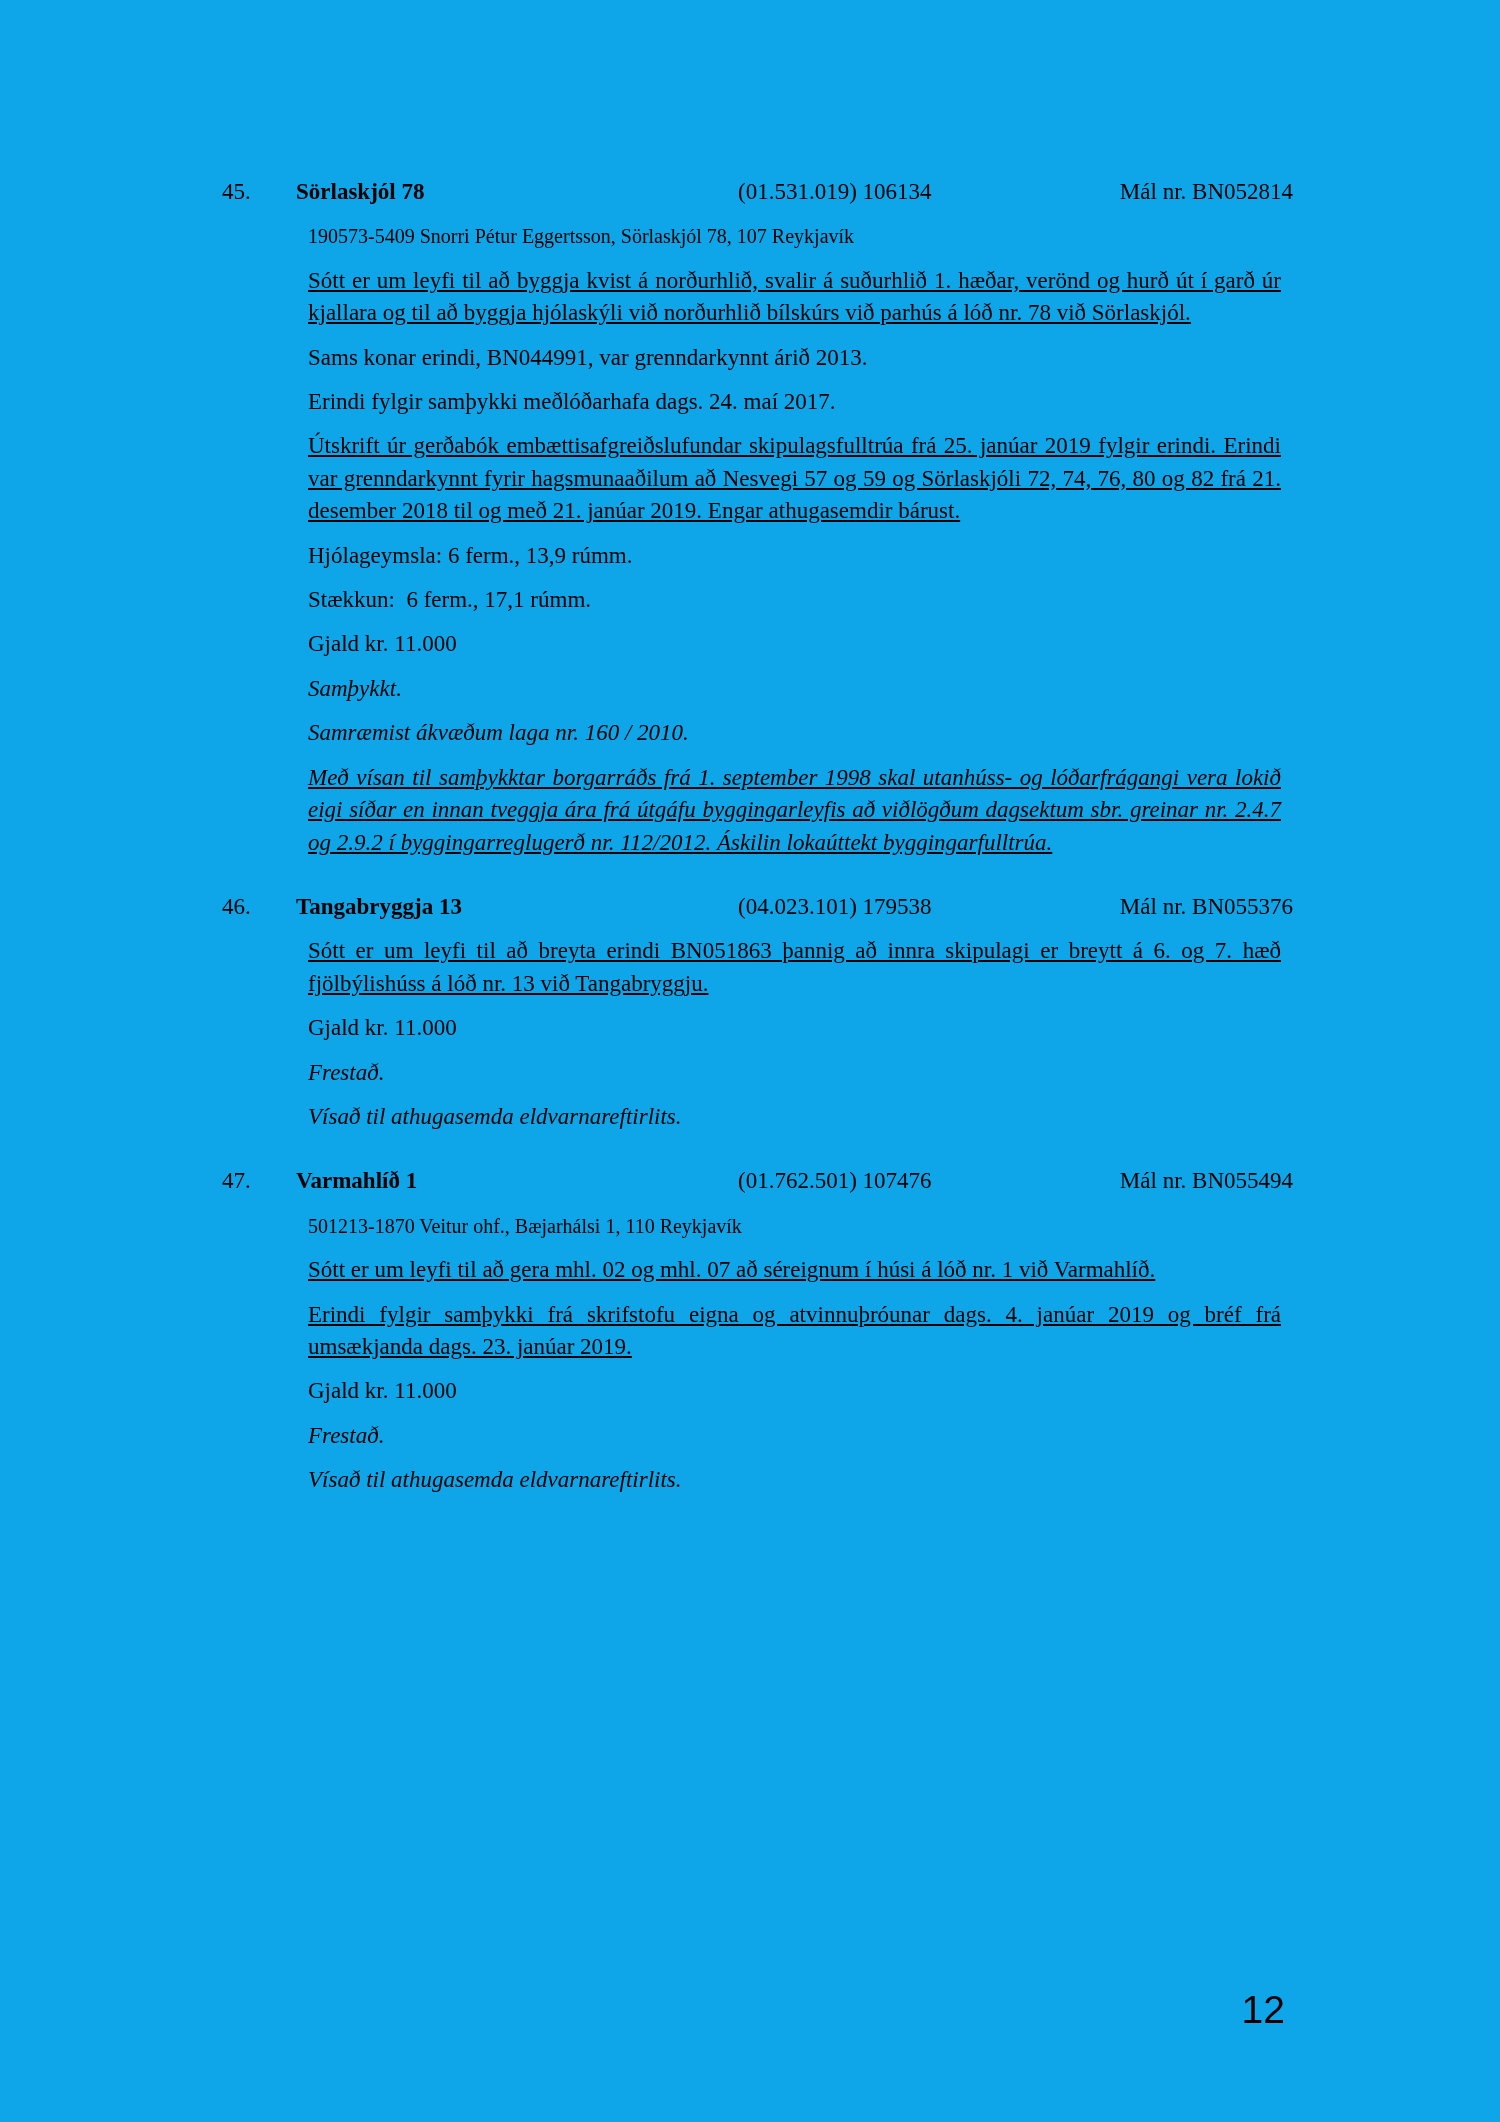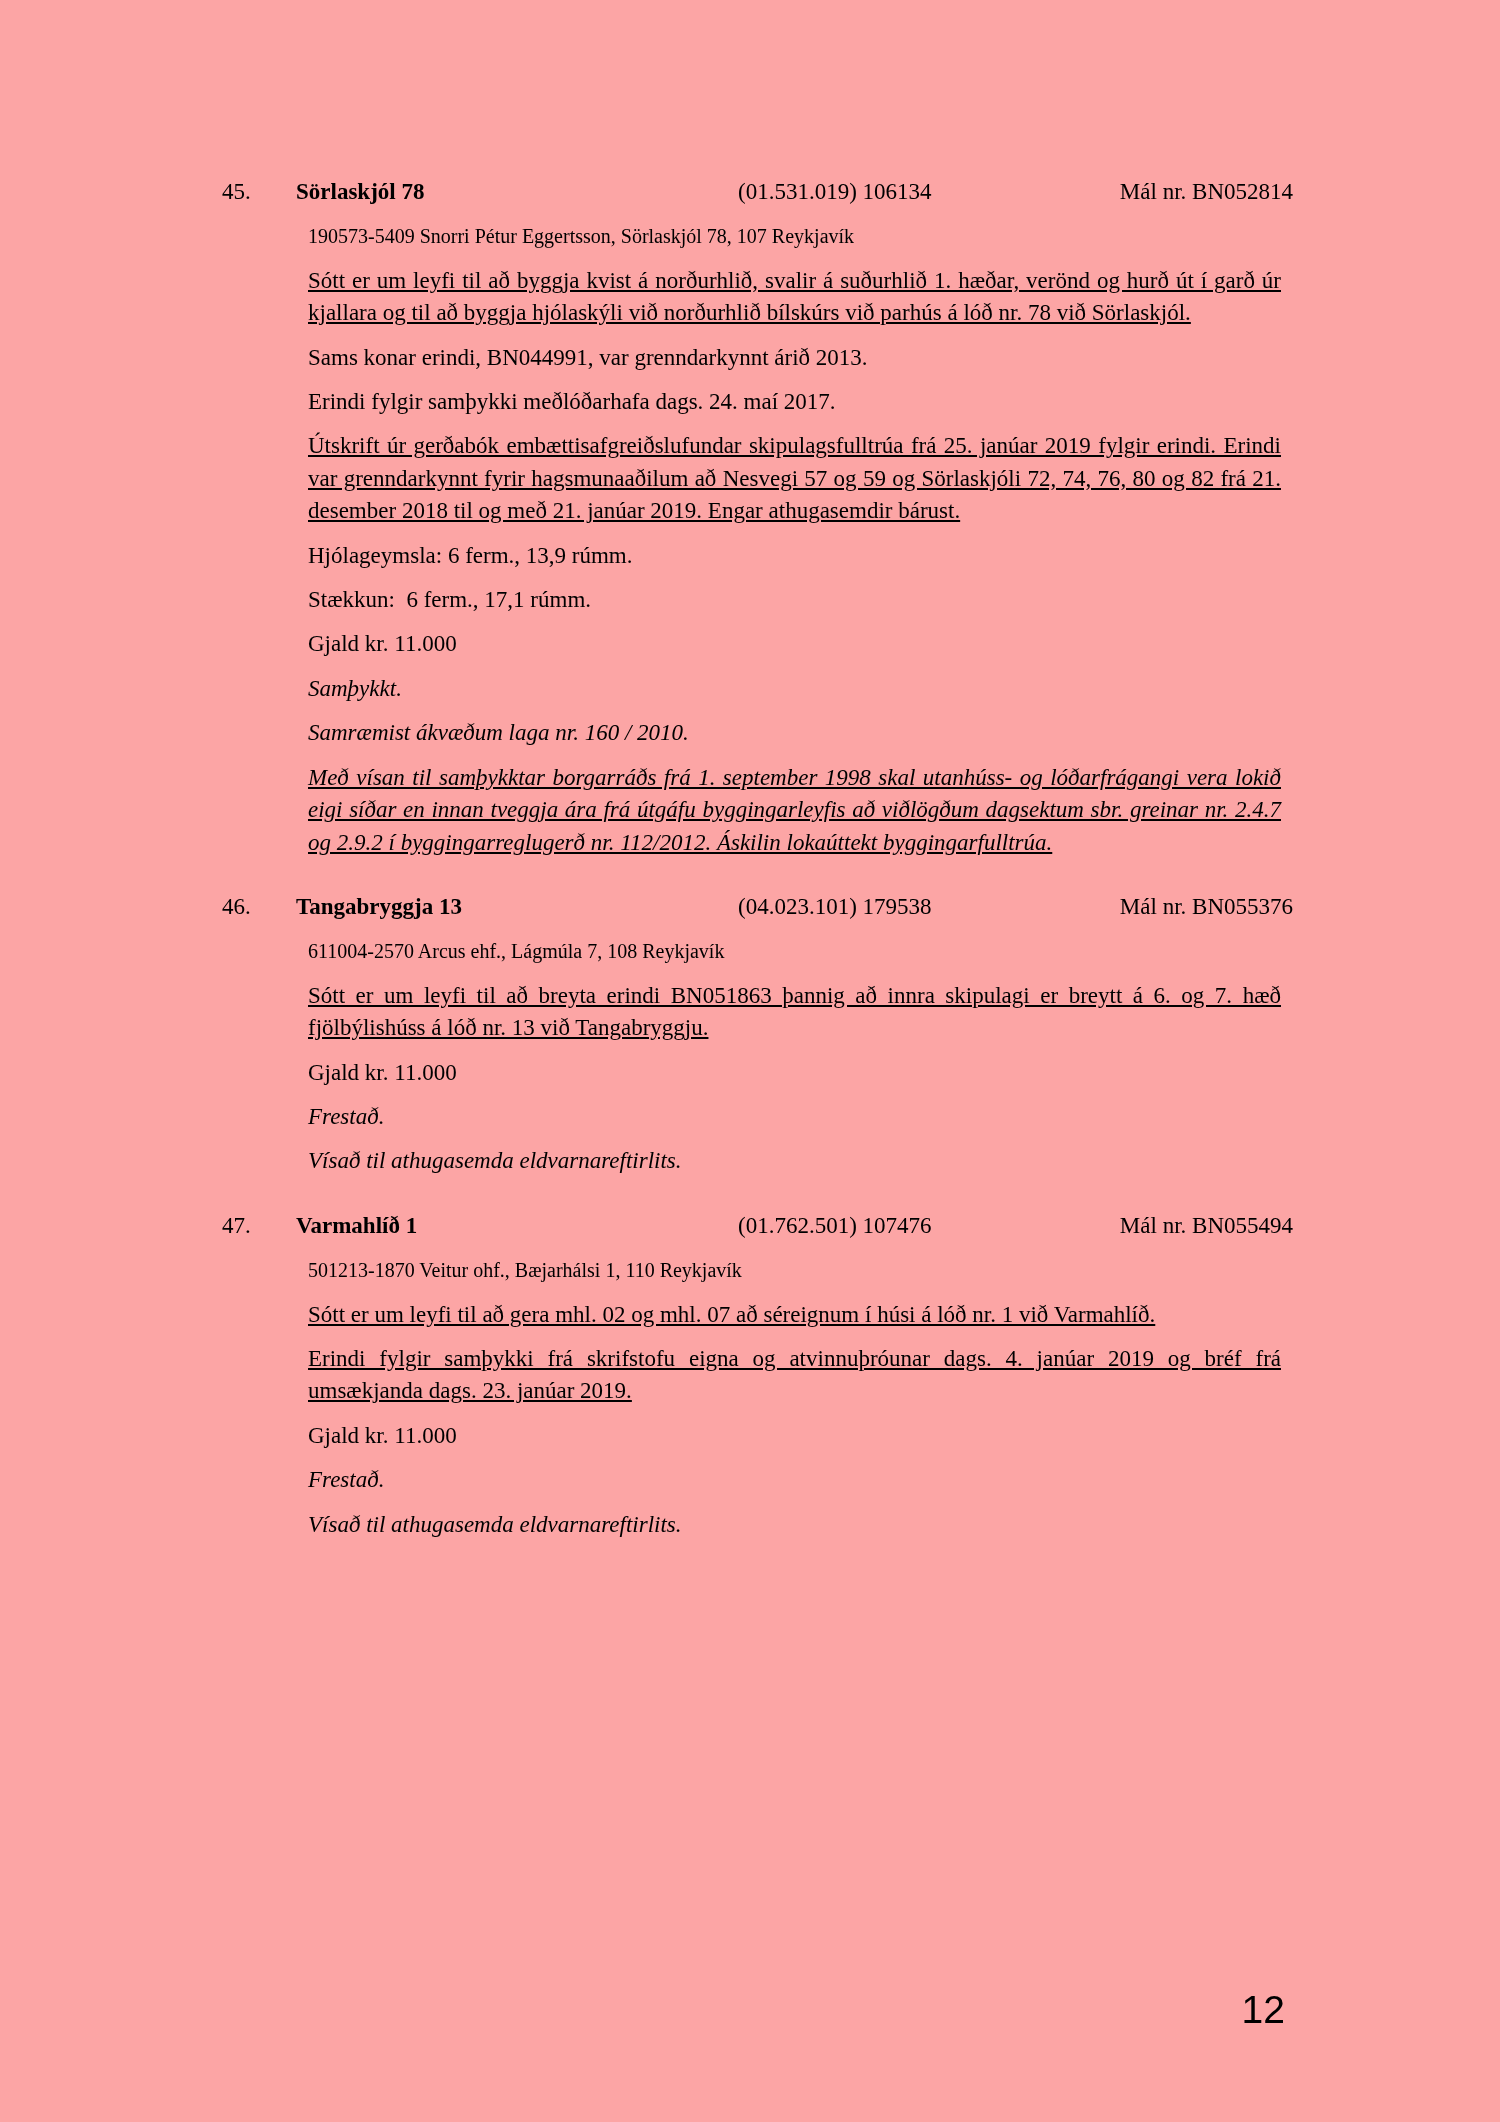--- a/index.html
+++ b/index.html
@@ -4,21 +4,21 @@
 <style>
   html, body {
     margin: 0;
     padding: 0;
     background: #ffffff;
   }
   .page {
     position: relative;
     width: 1500px;
     height: 2122px;
-    background: #fca5a5;
+    background: #0ea5e9;
     font-family: "Liberation Serif", "DejaVu Serif", serif;
     color: #000000;
     overflow: hidden;
   }
   .content {
     position: absolute;
     left: 222px;
     top: 176px;
     width: 1071px;
     font-size: 23px;
@@ -81,21 +81,20 @@
     </div>
 
     <div class="item">
       <div class="item-header">
         <span class="item-num">46.</span>
         <span class="item-title">Tangabryggja 13</span>
         <span class="item-ref">(04.023.101) 179538</span>
         <span class="item-case">Mál nr. BN055376</span>
       </div>
       <div class="item-body">
-        <p class="applicant">611004-2570 Arcus ehf., Lágmúla 7, 108 Reykjavík</p>
         <p class="just">Sótt er um leyfi til að breyta erindi BN051863 þannig að innra skipulagi er breytt á 6. og 7. hæð fjölbýlishúss á lóð nr. 13 við Tangabryggju.</p>
         <p>Gjald kr. 11.000</p>
         <p class="ital">Frestað.</p>
         <p class="ital">Vísað til athugasemda eldvarnareftirlits.</p>
       </div>
     </div>
 
     <div class="item">
       <div class="item-header">
         <span class="item-num">47.</span>

